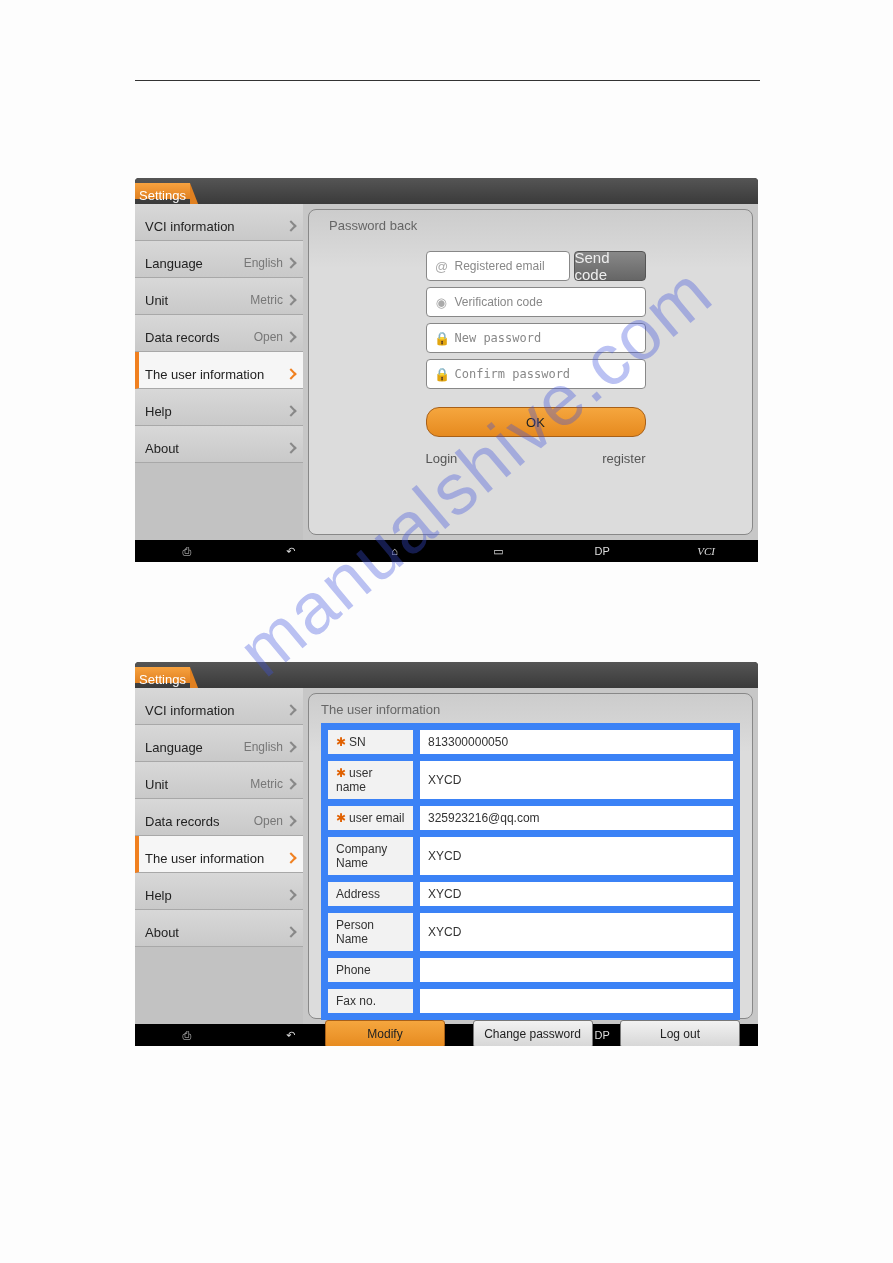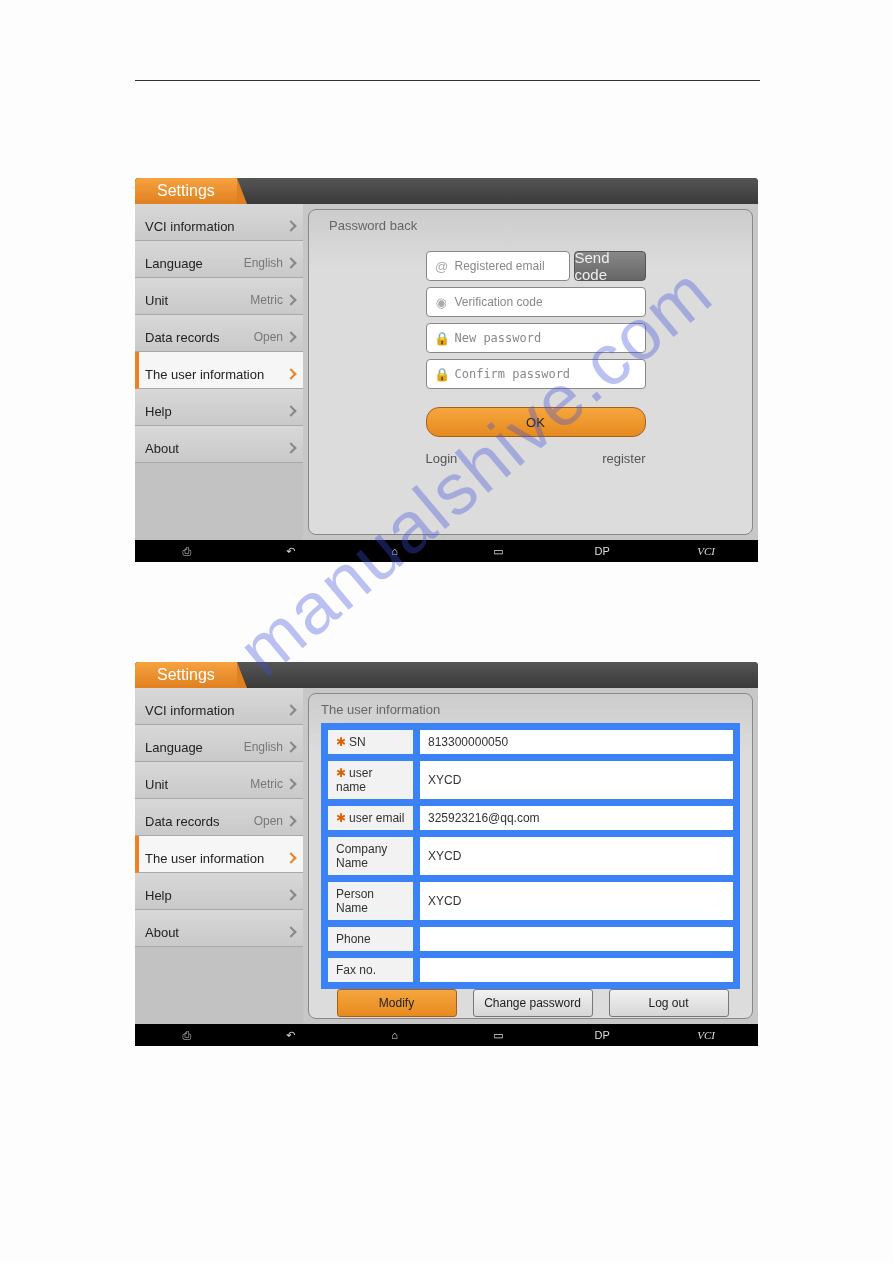--- a/index.html
+++ b/index.html
@@ -27,24 +27,24 @@
   }
   .titlebar {
     height: 26px;
     display: flex;
     align-items: center;
     background: linear-gradient(to bottom, #555 0%, #3a3a3a 100%);
   }
   .title-tab {
     background: linear-gradient(to bottom, #f7a23f 0%, #e08020 100%);
     color: #fff;
-    padding: 0 22px;
-    height: 26px;
+    padding: 0 4px;
+    height: 16px;
     line-height: 26px;
-    font-size: 16px;
+    font-size: 13px;
     position: relative;
   }
   .title-tab::after {
     content: "";
     position: absolute;
     right: -10px; top: 0;
     width: 0; height: 0;
     border-top: 26px solid transparent;
     border-left: 10px solid #e08020;
   }
@@ -164,21 +164,21 @@
     padding: 5px 8px;
     color: #333;
     height: 24px;
     vertical-align: middle;
   }
   .info-table td.k { width: 92px; background:#f2f2f2; }
   .req { color: #e06000; margin-right: 3px; }
   .btn-row {
     display: flex;
     gap: 16px;
-    justify-content: center;
+    justify-content: space-between;
     padding-left: 4px;
   }
   .pill {
     width: 120px;
     height: 28px;
     border: 1px solid #777;
     border-radius: 3px;
     display: flex; align-items: center; justify-content: center;
     font-size: 12px; color: #222;
     background: linear-gradient(to bottom, #f2f2f2 0%, #d6d6d6 100%);
@@ -347,20 +347,24 @@
             </tr>
         <tr>
               <td class="k"><span class="req">✱</span><span>user email</span></td>
               <td>325923216@qq.com</td>
             </tr>
         <tr>
               <td class="k"><span>Company Name</span></td>
               <td>XYCD</td>
             </tr>
         <tr>
+              <td class="k"><span>Address</span></td>
+              <td>XYCD</td>
+            </tr>
+        <tr>
               <td class="k"><span>Person Name</span></td>
               <td>XYCD</td>
             </tr>
         <tr>
               <td class="k"><span>Phone</span></td>
               <td></td>
             </tr>
         <tr>
               <td class="k"><span>Fax no.</span></td>
               <td></td>

